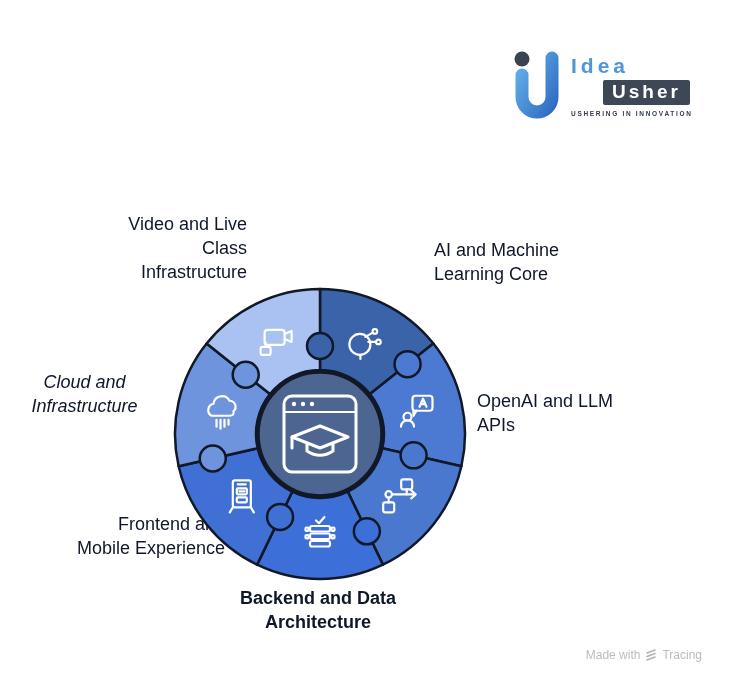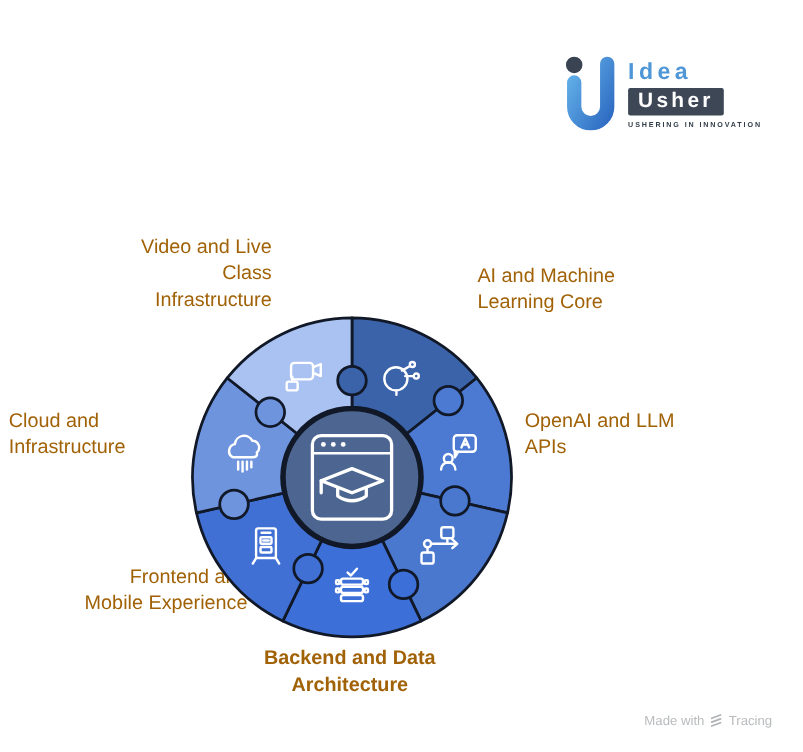--- a/index.html
+++ b/index.html
@@ -5,29 +5,29 @@
   html,body{margin:0;padding:0;background:#ffffff;}
   .canvas{position:relative;width:730px;height:684px;background:#ffffff;
           font-family:"Liberation Sans",sans-serif;overflow:hidden;}
 
   
   .logo{position:absolute;left:512px;top:50px;display:flex;gap:9px;align-items:flex-start;}
   .logo-u{flex:0 0 auto;}
   .logo-col{display:flex;flex-direction:column;align-items:flex-start;}
   .logo-idea{font-size:21px;font-weight:bold;letter-spacing:4px;color:#4f96d6;line-height:20px;margin-top:6px;}
   .logo-usher{margin-top:4px;background:#3e4756;color:#ffffff;font-size:19px;font-weight:bold;
-              letter-spacing:3px;padding:2px 9px 3px;border-radius:2px;line-height:20px;}
+              letter-spacing:3px;padding:2px 9px 3px;border-radius:2px;line-height:20px;margin-left:32px;}
   .logo-tagline{margin-top:5px;font-size:6.5px;font-weight:bold;letter-spacing:1.7px;color:#323c49;}
 
   
-  .seg-label{position:absolute;font-size:18px;line-height:24px;color:#a16207;}
+  .seg-label{position:absolute;font-size:18px;line-height:24px;color:#0f172a;}
   .lbl-video   {left:45px;  top:212px; width:202px; text-align:right;}
   .lbl-ai      {left:390px; top:238px; width:210px; text-align:left;margin-left:44px;}
-  .lbl-cloud   {left:8px;   top:370px; width:153px; text-align:left;}
-  .lbl-openai  {left:477px; top:370px; width:185px; text-align:left;}
+  .lbl-cloud   {left:8px;   top:370px; width:153px; text-align:center;font-style:italic;}
+  .lbl-openai  {left:477px; top:389px; width:185px; text-align:left;}
   .lbl-frontend{left:0px;   top:512px; width:197px; text-align:right;margin-left:28px;}
   .lbl-custom  {left:440px; top:526px; width:185px; text-align:left;}
   .lbl-backend {left:196px; top:586px; width:244px; text-align:center;font-weight:bold;}
 
   
   #wheel{position:absolute;left:168px;top:282px;}
 
   
   .made-with{position:absolute;right:28px;top:648px;display:flex;align-items:center;gap:5px;
              color:#b9bcbe;font-size:12px;cursor:pointer;}

